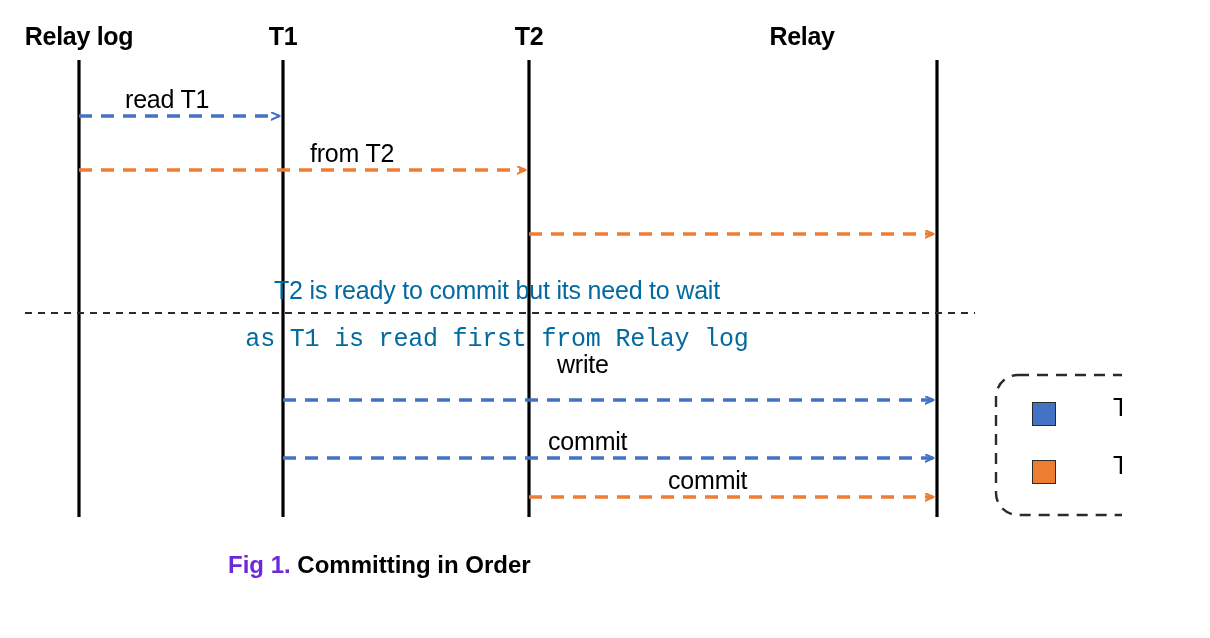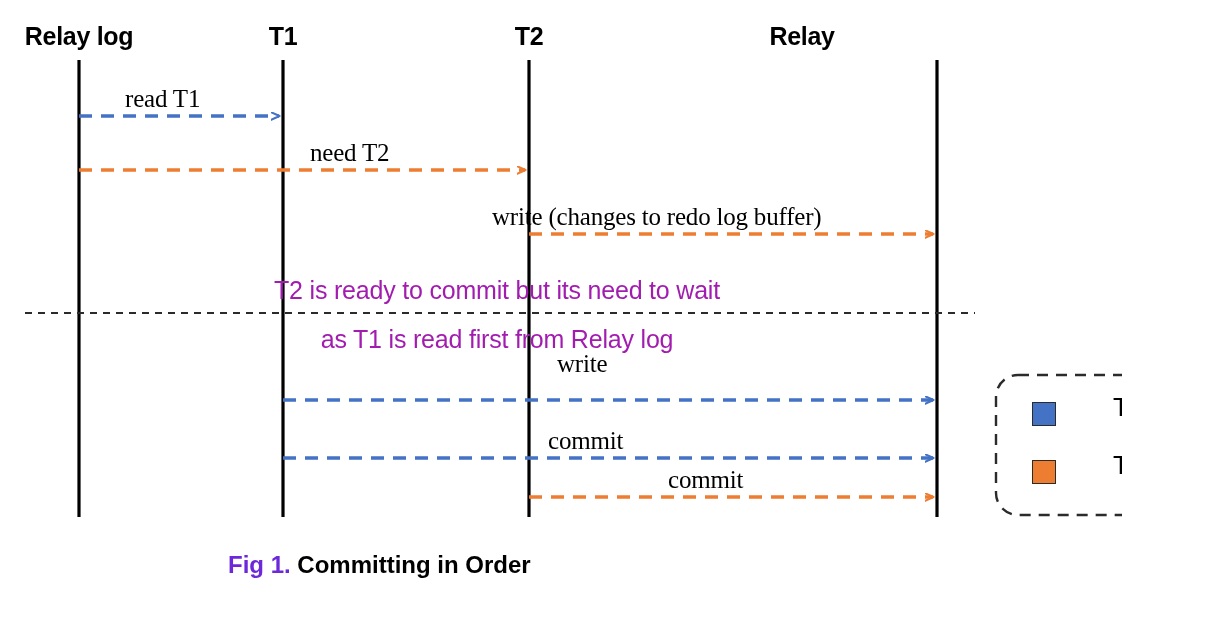--- a/index.html
+++ b/index.html
@@ -30,31 +30,31 @@
     font-family: "Liberation Sans", sans-serif;
     font-weight: bold;
     font-size: 25px;
     color: #000000;
     white-space: nowrap;
     transform: translateX(-50%);
     letter-spacing: -0.3px;
   }
   .msg-label {
     position: absolute;
-    font-family: Liberation Serif, serif;
+    font-family: Liberation Sans, sans-serif;
     font-size: 25px;
     color: #000000;
     white-space: nowrap;
     letter-spacing: -0.2px;
   }
   .note-line {
     position: absolute;
     font-family: "Liberation Sans", sans-serif;
     font-size: 25px;
-    color: #a21caf;
+    color: #0369a1;
     white-space: nowrap;
     transform: translateX(-50%);
     letter-spacing: -0.2px;
   }
   .legend-label {
     position: absolute;
     font-family: "Liberation Sans", sans-serif;
     font-size: 26px;
     color: #000000;
     white-space: nowrap;
@@ -118,28 +118,27 @@
 
     <rect x="996" y="375" width="196" height="140" rx="22" ry="22" fill="none" stroke="#2b2b2b" stroke-width="2.4" stroke-dasharray="11 8"></rect>
   </svg>
 
   <div class="lane-header" style="left:79px; top:22px;">Relay log</div>
   <div class="lane-header" style="left:283px; top:22px;">T1</div>
   <div class="lane-header" style="left:529px; top:22px;">T2</div>
   <div class="lane-header" style="left:802px; top:22px;">Relay</div>
 
   <div class="msg-label" style="left:125px; top:85px;">read T1</div>
-  <div class="msg-label" style="left:310px; top:139px;">need T2</div>
-  <div class="msg-label" style="left:492px; top:203px;">write (changes to redo log buffer)</div>
+  <div class="msg-label" style="left:310px; top:139px;">from T2</div>
   <div class="msg-label" style="left:557px; top:350px;">write</div>
   <div class="msg-label" style="left:548px; top:427px;">commit</div>
   <div class="msg-label" style="left:668px; top:466px;">commit</div>
 
   <div class="note-line" style="left:497px; top:276px;">T2 is ready to commit but its need to wait</div>
-  <div class="note-line" style="left:497px; top:325px;">as T1 is read first from Relay log</div>
+  <div class="note-line" style="left:497px; top:325px;font-family:Liberation Mono, monospace;">as T1 is read first from Relay log</div>
 
   <div class="legend-swatch" style="left:1032px; top:402px; background:#4472C4;"></div>
   <div class="legend-label" style="left:1113px; top:392px;">T1</div>
 
   <div class="legend-swatch" style="left:1032px; top:460px; background:#ED7D31;"></div>
   <div class="legend-label" style="left:1113px; top:450px;">T2</div>
 
   <div id="caption">
     <span class="fig-num">Fig 1.</span><span>&nbsp;</span><span class="fig-text">Committing in Order</span>
   </div>

